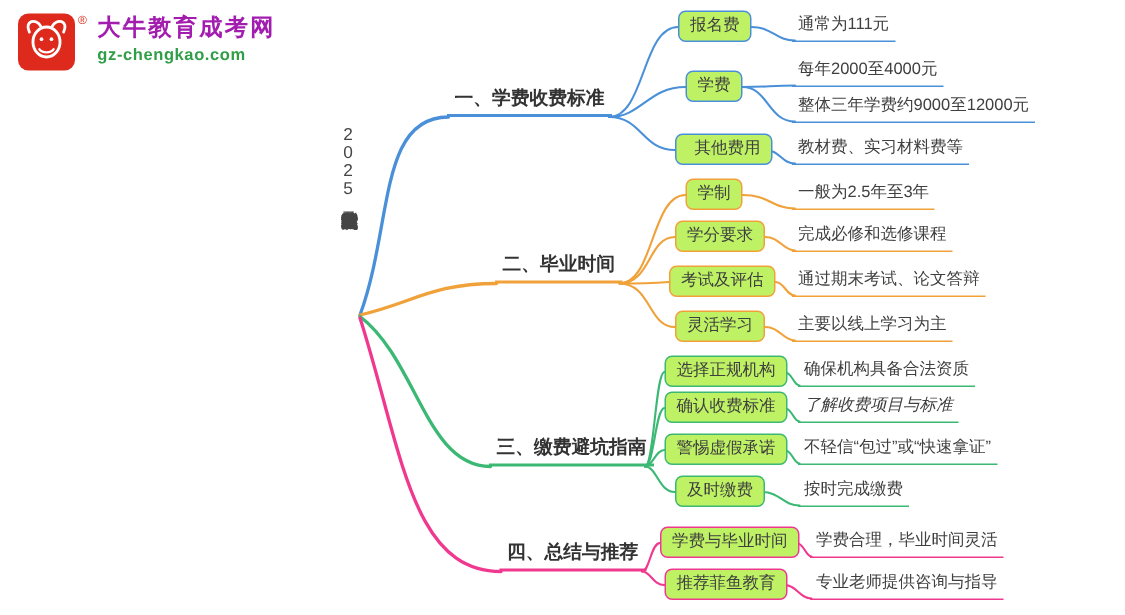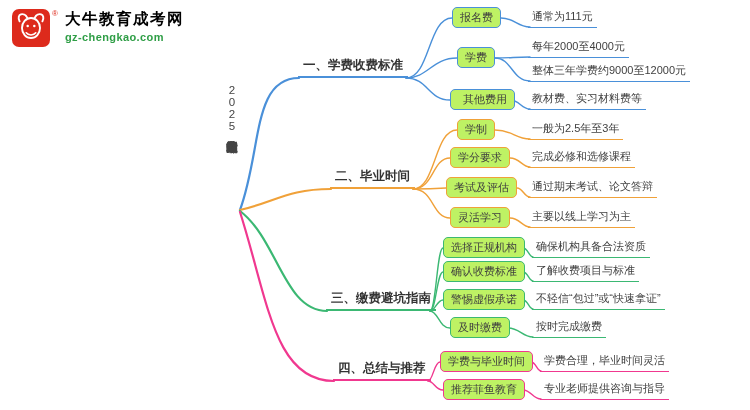--- a/index.html
+++ b/index.html
@@ -14,21 +14,21 @@
   .topic-box{font-size:11px;color:#3f3f3f;background:#bef264;border:1.3px solid;border-radius:5px;padding:2px 7px;line-height:15px}
   .value-label{font-size:11px;color:#3f3f3f;padding:0 4px 3px;border-bottom:1.5px solid;line-height:15px}
   .c-blue{border-color:#4a90d9}
   .c-orange{border-color:#f0a139}
   .c-green{border-color:#3bb873}
   .c-pink{border-color:#f0388f}
   .logo{position:absolute;left:12px;top:9px;display:flex;gap:7px;z-index:3;align-items:flex-start}
   .logo-icon{width:38px;height:38px;background:#dd2a1c;border-radius:7px;flex:0 0 auto;position:relative}
   .logo-icon svg{position:absolute;left:0;top:0}
   .reg{font-size:8px;color:#dd2a1c;margin-left:-5px;line-height:10px}
-  .brand-name{color:#000000;font-weight:700;font-size:15.5px;letter-spacing:1.5px;line-height:19px}
+  .brand-name{color:#a21caf;font-weight:700;font-size:15.5px;letter-spacing:1.5px;line-height:19px}
   .brand-domain{color:#2f9e46;font-size:11px;letter-spacing:.4px;margin-top:3px;font-weight:700}
 </style>
 </head>
 <body>
 
 <div id="stage">
 
   <svg id="connectors" width="750" height="410" viewBox="0 0 750 410">
 
     <g fill="none" stroke-width="2.2" stroke-linecap="round">
@@ -114,21 +114,21 @@
   <div class="node value-label c-orange" style="left:528px;top:149px;">完成必修和选修课程</div>
   <div class="node topic-box c-orange" style="left:446px;top:177px;">考试及评估</div>
   <div class="node value-label c-orange" style="left:528px;top:179px;">通过期末考试、论文答辩</div>
   <div class="node topic-box c-orange" style="left:450px;top:207px;">灵活学习</div>
   <div class="node value-label c-orange" style="left:528px;top:209px;">主要以线上学习为主</div>
 
   <div class="node branch-label c-green" style="left:326px;top:289px;">三、缴费避坑指南</div>
   <div class="node topic-box c-green" style="left:443px;top:237px;">选择正规机构</div>
   <div class="node value-label c-green" style="left:532px;top:239px;">确保机构具备合法资质</div>
   <div class="node topic-box c-green" style="left:443px;top:261px;">确认收费标准</div>
-  <div class="node value-label c-green" style="left:532px;top:263px;">了解收费项目与标准</div>
+  <div class="node value-label c-green" style="left:532px;top:263px;font-style:italic;">了解收费项目与标准</div>
   <div class="node topic-box c-green" style="left:443px;top:289px;">警惕虚假承诺</div>
   <div class="node value-label c-green" style="left:532px;top:291px;">不轻信“包过”或“快速拿证”</div>
   <div class="node topic-box c-green" style="left:450px;top:317px;">及时缴费</div>
   <div class="node value-label c-green" style="left:532px;top:319px;">按时完成缴费</div>
 
   <div class="node branch-label c-pink" style="left:333px;top:359px;">四、总结与推荐</div>
   <div class="node topic-box c-pink" style="left:440px;top:351px;">学费与毕业时间</div>
   <div class="node value-label c-pink" style="left:540px;top:353px;">学费合理，毕业时间灵活</div>
   <div class="node topic-box c-pink" style="left:443px;top:379px;">推荐菲鱼教育</div>
   <div class="node value-label c-pink" style="left:540px;top:381px;">专业老师提供咨询与指导</div>

